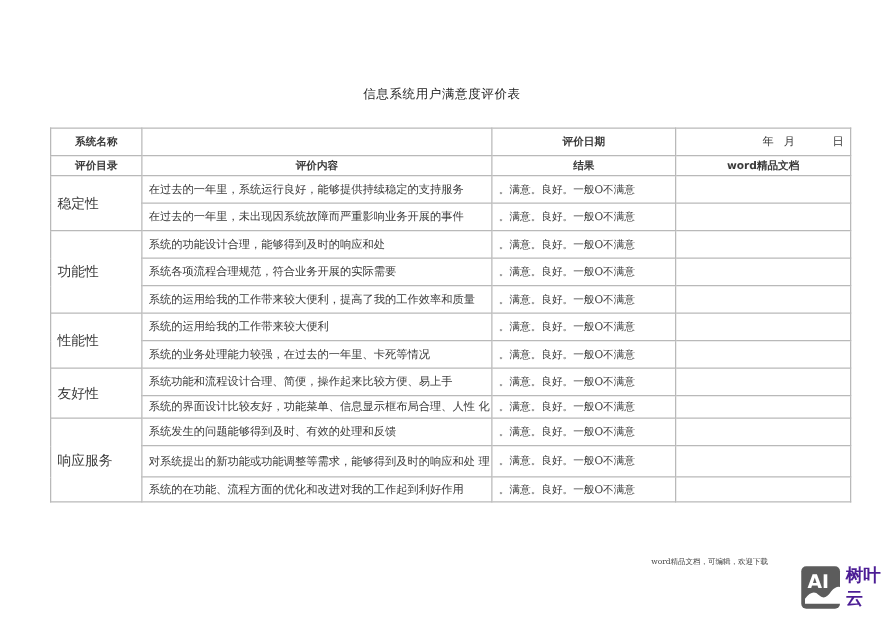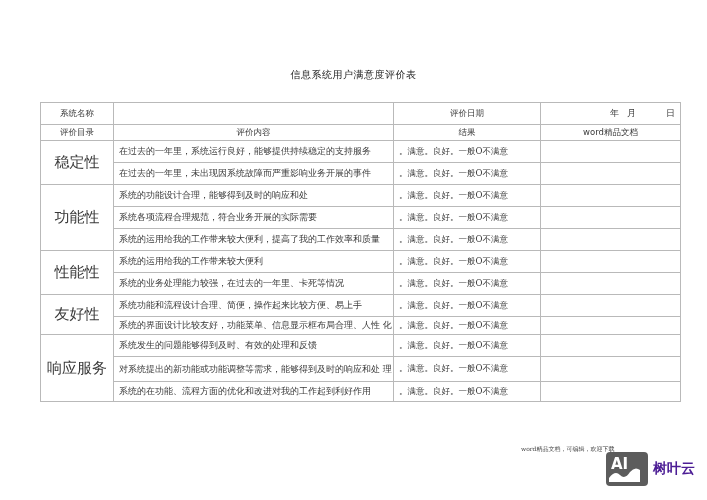--- a/index.html
+++ b/index.html
@@ -14,36 +14,36 @@
     }
     table.eval {
       position: absolute; left: 40px; top: 102px; width: 640px;
       border-collapse: collapse; table-layout: fixed;
       font-size: 9px;
     }
     table.eval td {
       border: 1px solid #b9b9b9; padding: 0 5px; vertical-align: middle;
       white-space: nowrap; overflow: hidden; color: #3a3a3a;
     }
-    td.hd { text-align: center; font-weight: normal; color: #333;
+    td.hd { text-align: center; font-weight: bold; color: #333;
       font-family: "DejaVu Sans", "Liberation Sans", sans-serif; font-size: 8.5px; }
-    td.cat { text-align: center; font-size: 15px; }
+    td.cat { font-size: 11px; }
     td.date { text-align: right; padding-right: 10px; }
     td.date .sp { display: inline-block; width: 8px; }
     td.date .sp2 { display: inline-block; width: 30px; }
     td.res { padding-left: 6px; font-size: 8.5px; }
     td.bottom { vertical-align: bottom; padding-bottom: 2px; }
     .footer-note {
       position: absolute; left: 521px; top: 445px; font-size: 6px; color: #444;
     }
     .logo {
       position: absolute; left: 606px; top: 452px; display: flex; align-items: center;
     }
     .logo-box {
-      width: 42px; height: 34px; background: #5c5c5c; border-radius: 4px; position: relative;
+      width: 42px; height: 34px; background: #5c5c5c; border-radius: 4px; position: relative; margin-left: 35px;
     }
     .logo-box .ai {
       position: absolute; left: 5px; top: 3px; color: #fff;
       font-family: "DejaVu Sans", "Liberation Sans", sans-serif; font-weight: bold; font-size: 15px;
     }
     .logo-box svg { position: absolute; left: 3px; top: 14px; }
     .logo-text {
       margin-left: 5px; font-family: "DejaVu Sans", "Liberation Sans", sans-serif;
       font-weight: bold; font-size: 14px; color: #4c1d95;
     }

